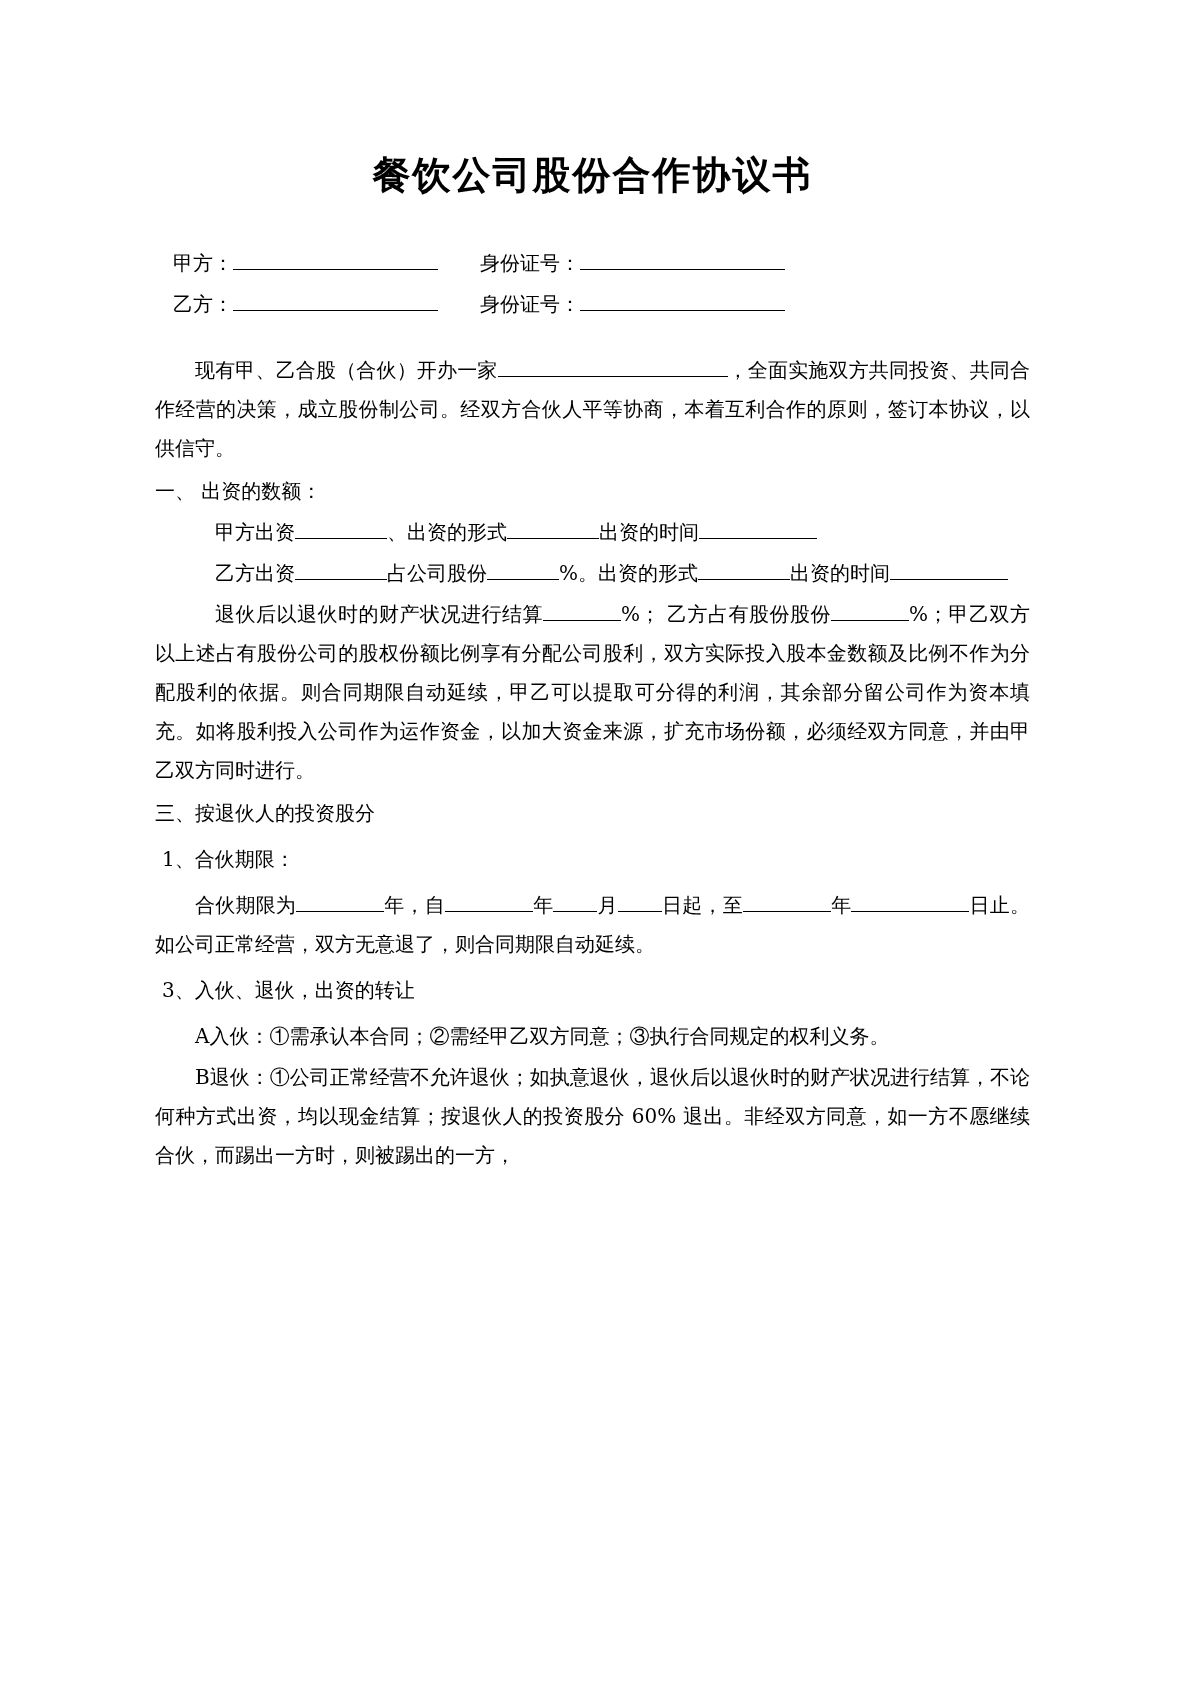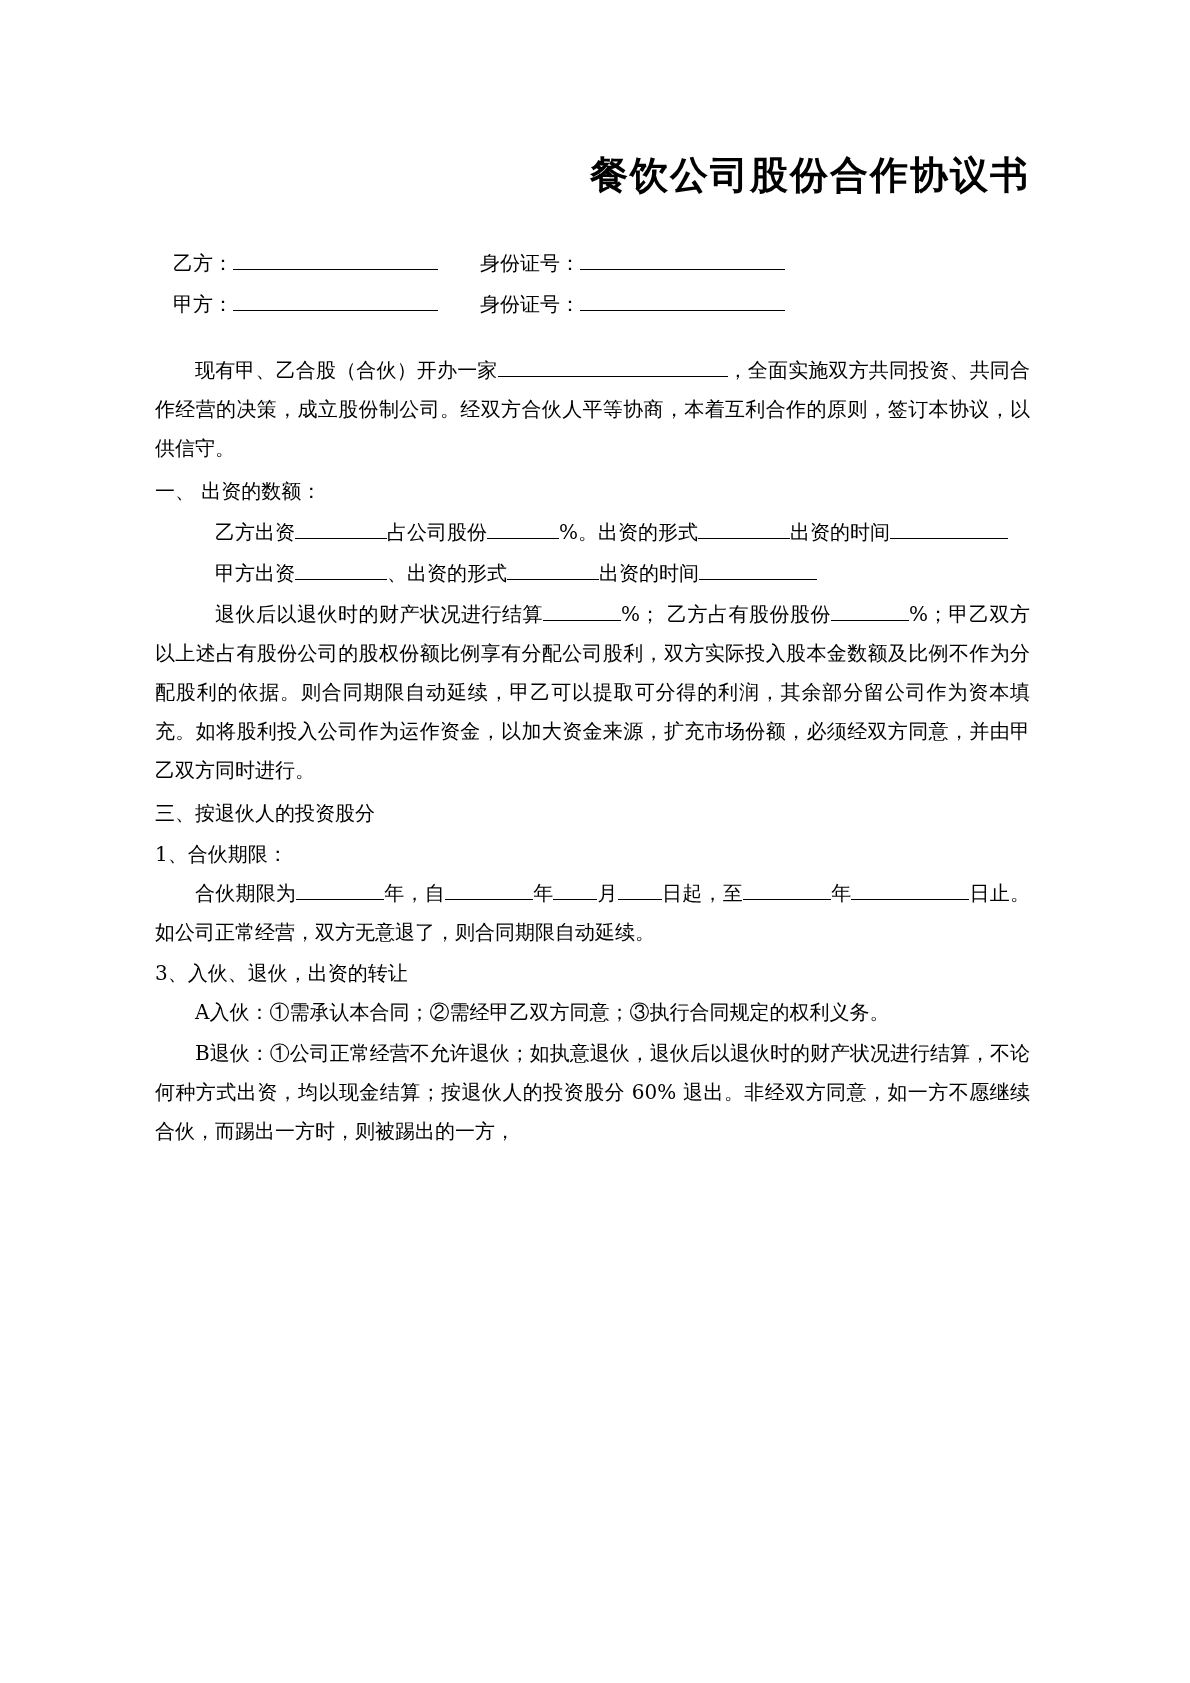--- a/index.html
+++ b/index.html
@@ -15,21 +15,21 @@
     overflow: hidden;
   }
   .page {
     position: relative;
     width: 1190px;
     height: 1683px;
     box-sizing: border-box;
     padding: 120px 160px 0 155px;
   }
   .doc-title {
-    text-align: right;
+    text-align: center;
     font-size: 38px;
     font-weight: bold;
     letter-spacing: 2px;
     margin: 30px 0 42px 0;
     font-family: "DejaVu Serif", "Liberation Serif", serif;
   }
   .party-block {
     font-size: 20px;
     line-height: 2.05;
     margin-left: 18px;
@@ -66,46 +66,46 @@
   }
   .heading {
     font-size: 20px;
     font-weight: normal;
     line-height: 1.95;
     margin: 4px 0 2px 0;
   }
   .sub {
     font-size: 20px;
     line-height: 1.95;
-    margin: 0;
+    margin: 7px;
   }
 </style>
 </head>
 <body>
 
 <div class="page">
 
   <div class="doc-title">餐饮公司股份合作协议书</div>
 
   <div class="party-block">
     <div class="party-row">
-      <span class="party-label">乙方：</span><span class="blank" style="width:205px"></span><span class="gap-mid"></span><span class="party-label">身份证号：</span><span class="blank" style="width:205px"></span>
+      <span class="party-label">甲方：</span><span class="blank" style="width:205px"></span><span class="gap-mid"></span><span class="party-label">身份证号：</span><span class="blank" style="width:205px"></span>
     </div>
     <div class="party-row">
-      <span class="party-label">甲方：</span><span class="blank" style="width:205px"></span><span class="gap-mid"></span><span class="party-label">身份证号：</span><span class="blank" style="width:205px"></span>
+      <span class="party-label">乙方：</span><span class="blank" style="width:205px"></span><span class="gap-mid"></span><span class="party-label">身份证号：</span><span class="blank" style="width:205px"></span>
     </div>
   </div>
 
   <p class="para indent"><span>现有甲、乙合股（合伙）开办一家</span><span class="blank" style="width:230px"></span><span>，全面实施双方共同投资、共同合作经营的决策，成立股份制公司。经双方合伙人平等协商，本着互利合作的原则，签订本协议，以供信守。</span></p>
 
   <p class="heading">一、  出资的数额：</p>
 
+  <p class="para indent3"><span>甲方出资</span><span class="blank" style="width:92px"></span><span>、出资的形式</span><span class="blank" style="width:92px"></span><span>出资的时间</span><span class="blank" style="width:118px"></span></p>
+
   <p class="para indent3"><span>乙方出资</span><span class="blank" style="width:92px"></span><span>占公司股份</span><span class="blank" style="width:72px"></span><span>%。出资的形式</span><span class="blank" style="width:92px"></span><span>出资的时间</span><span class="blank" style="width:118px"></span></p>
-
-  <p class="para indent3"><span>甲方出资</span><span class="blank" style="width:92px"></span><span>、出资的形式</span><span class="blank" style="width:92px"></span><span>出资的时间</span><span class="blank" style="width:118px"></span></p>
 
 
   <p class="para indent3"><span>退伙后以退伙时的财产状况进行结算</span><span class="blank" style="width:78px"></span><span>%；  乙方占有股份股份</span><span class="blank" style="width:78px"></span><span>%；甲乙双方以上述占有股份公司的股权份额比例享有分配公司股利，双方实际投入股本金数额及比例不作为分配股利的依据。则合同期限自动延续，甲乙可以提取可分得的利润，其余部分留公司作为资本填充。如将股利投入公司作为运作资金，以加大资金来源，扩充市场份额，必须经双方同意，并由甲乙双方同时进行。</span></p>
 
   <p class="heading">三、按退伙人的投资股分</p>
 
   <p class="sub">1、合伙期限：</p>
 
   <p class="para indent"><span>合伙期限为</span><span class="blank" style="width:88px"></span><span>年，自</span><span class="blank" style="width:88px"></span><span>年</span><span class="blank" style="width:44px"></span><span>月</span><span class="blank" style="width:44px"></span><span>日起，至</span><span class="blank" style="width:88px"></span><span>年</span><span class="blank" style="width:88px"></span><span class="blank" style="width:30px"></span><span>日止。如公司正常经营，双方无意退了，则合同期限自动延续。</span></p>
 

